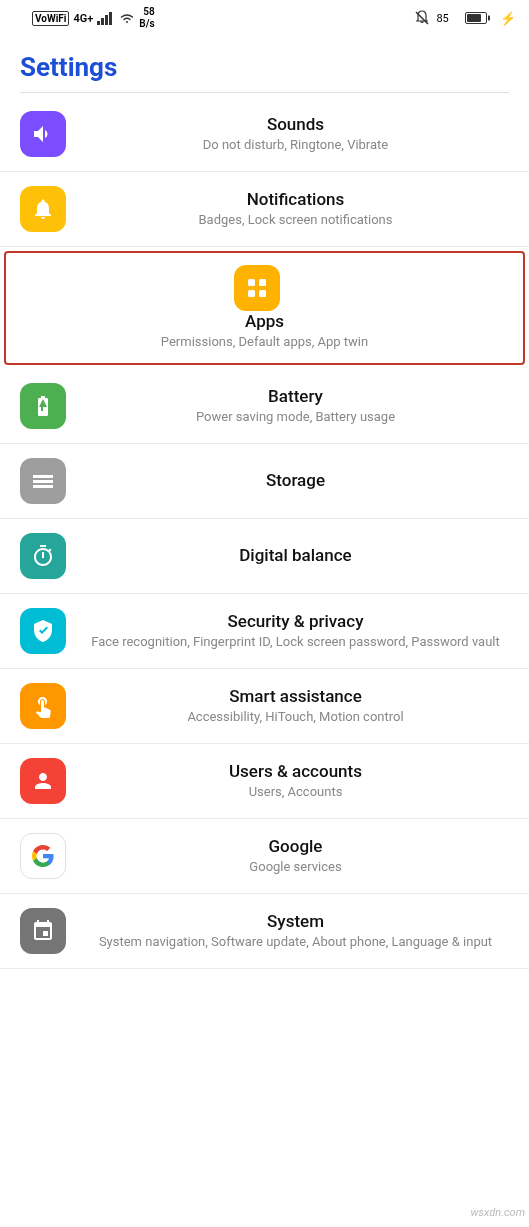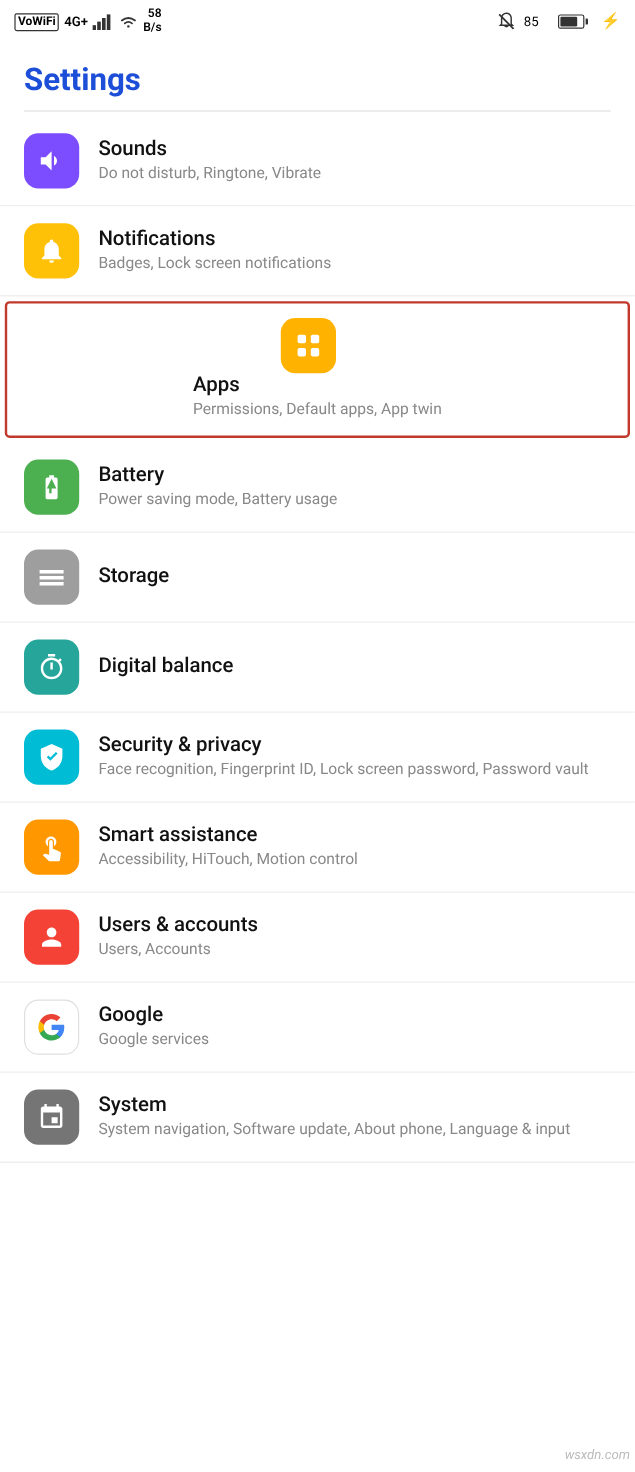--- a/index.html
+++ b/index.html
@@ -32,20 +32,21 @@
       align-items: center;
       gap: 6px;
       font-size: 11px;
     }
     .wifi-label {
       font-size: 10px;
       font-weight: 700;
       border: 1.5px solid #333;
       padding: 1px 2px;
       border-radius: 2px;
+      margin-left: 20px;
     }
     .speed-info {
       font-size: 10px;
       text-align: right;
       line-height: 1.2;
     }
     .battery-block {
       display: flex;
       align-items: center;
       gap: 14px;
@@ -103,20 +104,21 @@
     }
 
     .settings-item {
       display: flex;
       align-items: center;
       padding: 14px 20px;
       border-bottom: 1px solid #ebebeb;
       cursor: pointer;
       position: relative;
       background: #fff;
+      text-align: center;
     }
 
     .settings-item.highlighted {
       border: 2.5px solid #c0392b;
       border-radius: 4px;
       margin: 4px 4px;
       padding: 12px 16px;
       flex-direction: column;
     }
 

